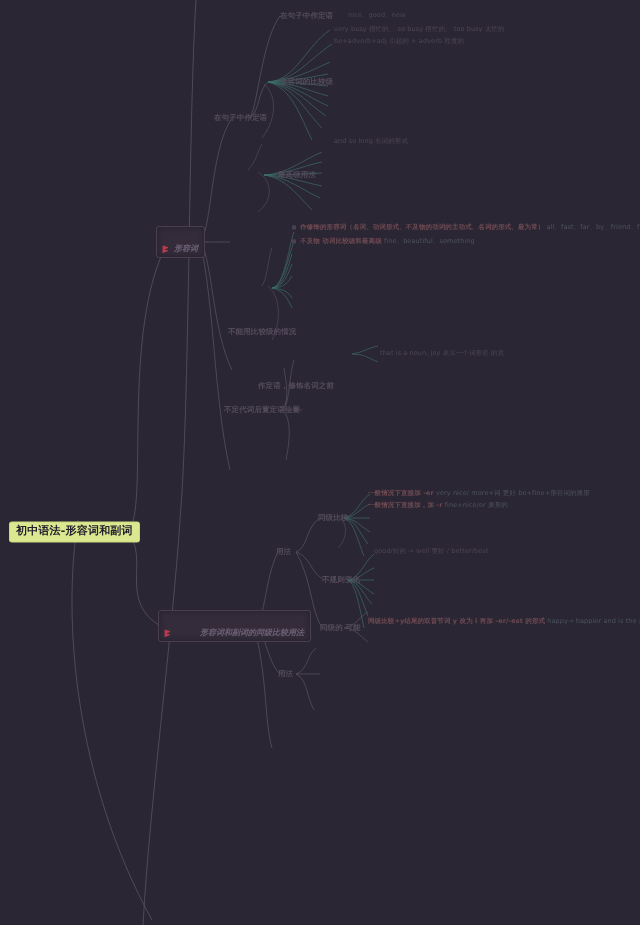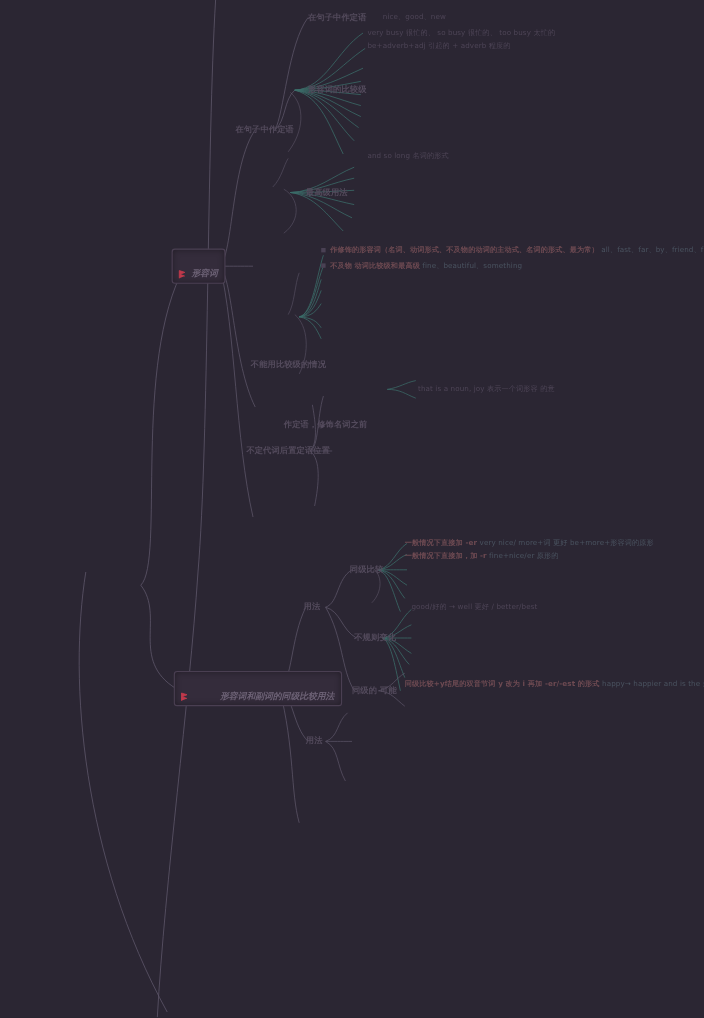--- a/index.html
+++ b/index.html
@@ -216,20 +216,21 @@
       <path d="M344,628 C356,629 360,636 368,642"></path>
     </g>
 
     <g fill="none" stroke="#6a6276" stroke-width="0.7" opacity="0.75">
       <path d="M296,674 C308,670 306,656 316,648"></path>
       <path d="M296,674 C308,674 312,674 320,674"></path>
       <path d="M296,674 C308,680 306,696 314,710"></path>
     </g>
   </svg>
 
+  <div class="node root" style="left:10px; top:532px;">初中语法-形容词和副词</div>
 
   <div class="node branch1" style="left:156px; top:242px;">
     <span class="b-icon">
       <svg width="9" height="9" viewBox="0 0 9 9">
         <path d="M2,8 L2,1 L7,2.6 L2.6,4.4 L7,6" fill="#c0394b" stroke="#c0394b" stroke-width="0.8" stroke-linejoin="round"></path>
       </svg>
     </span>
     <span class="blabel">形容词</span>
   </div>
 
@@ -277,21 +278,21 @@
     </span>
     <span class="blabel">形容词和副词的同级比较用法</span>
   </div>
 
   <div class="node lvl2" style="left:276px; top:552px;">用法</div>
 
   <div class="node lvl2" style="left:318px; top:518px;">同级比较</div>
 
   <div class="node lvl3" style="left:368px; top:494px;">
     <span class="hl">一般情况下直接加 -er</span>
-    <span class="en">very nice/ more+词 更好 be+more+形容词的原形</span>
+    <span class="en">very nice/ more+词 更好 be+fine+形容词的原形</span>
   </div>
 
   <div class="node lvl3" style="left:368px; top:506px;">
     <span class="hl">一般情况下直接加，加 -r</span>
     <span class="en">fine+nice/er 原形的</span>
   </div>
 
   <div class="node lvl2" style="left:322px; top:580px;">不规则变化</div>
 
   <div class="node lvl3" style="left:374px; top:552px;">good/好的 → well 更好 / better/best</div>

